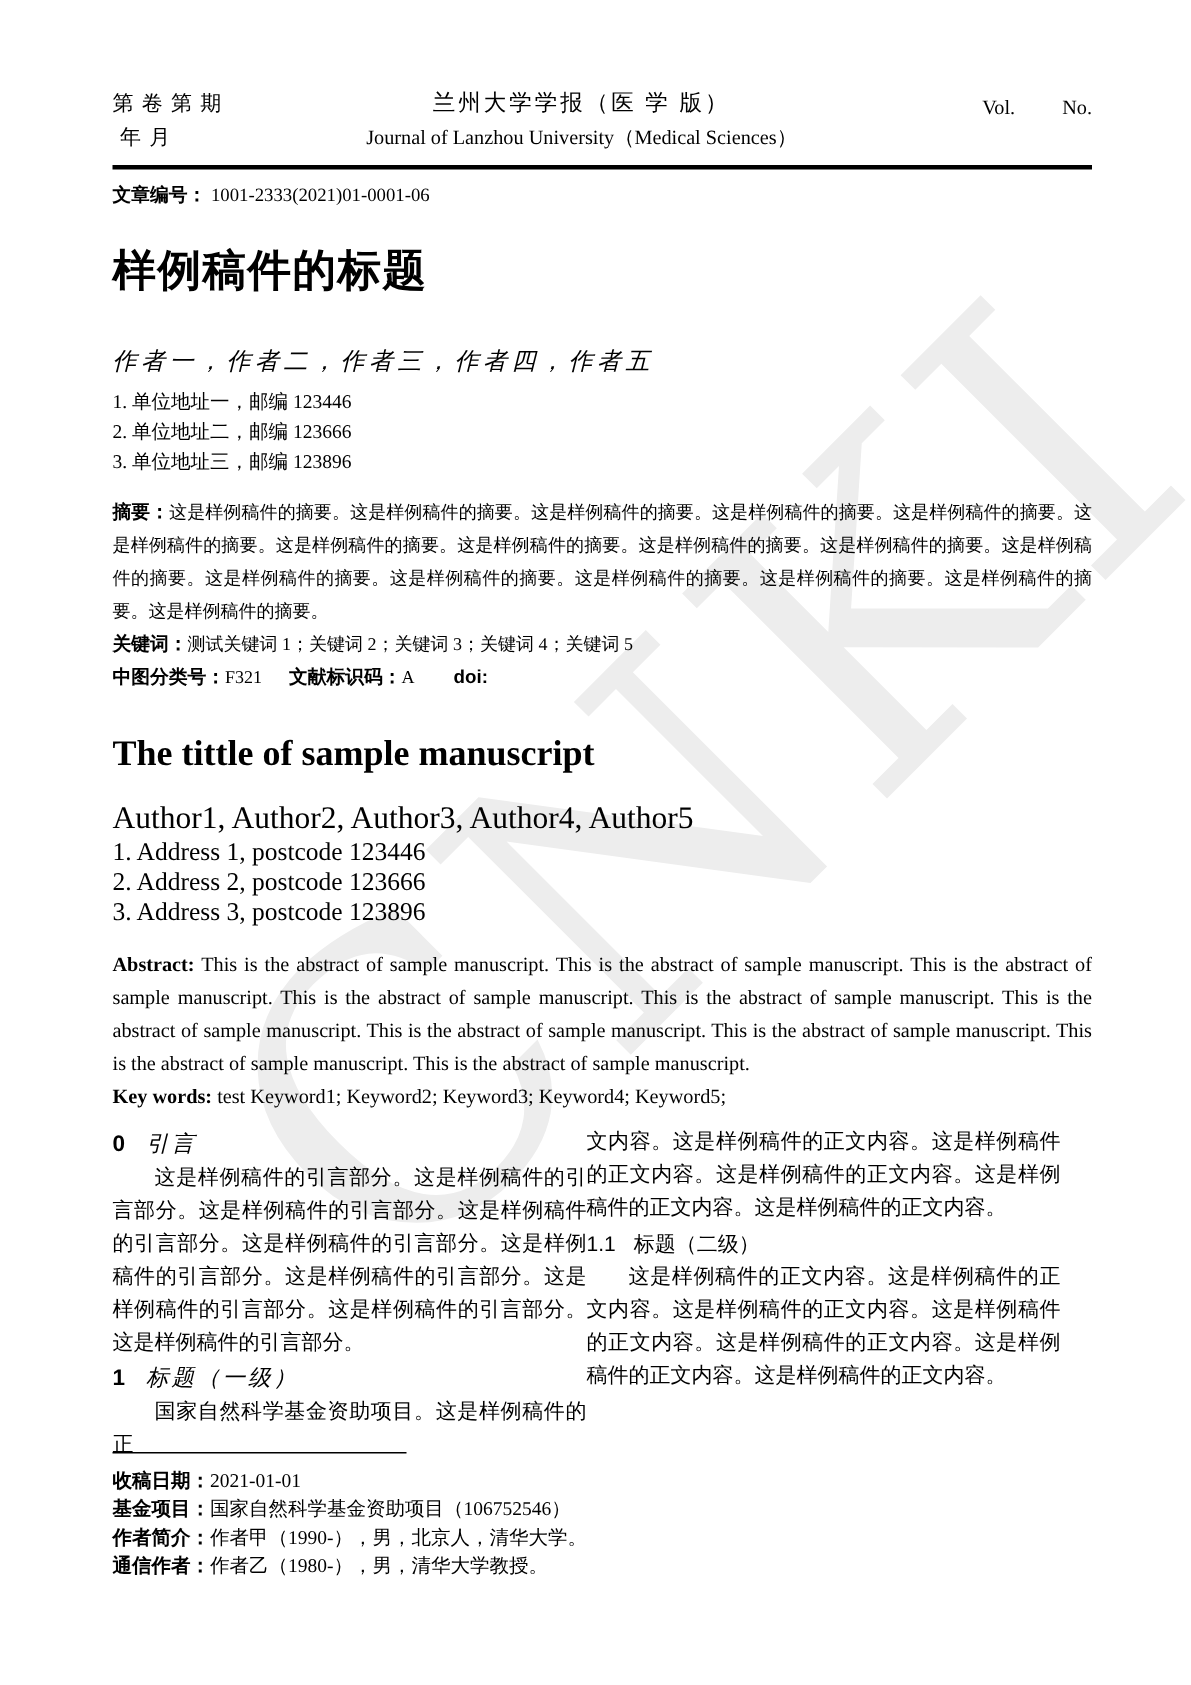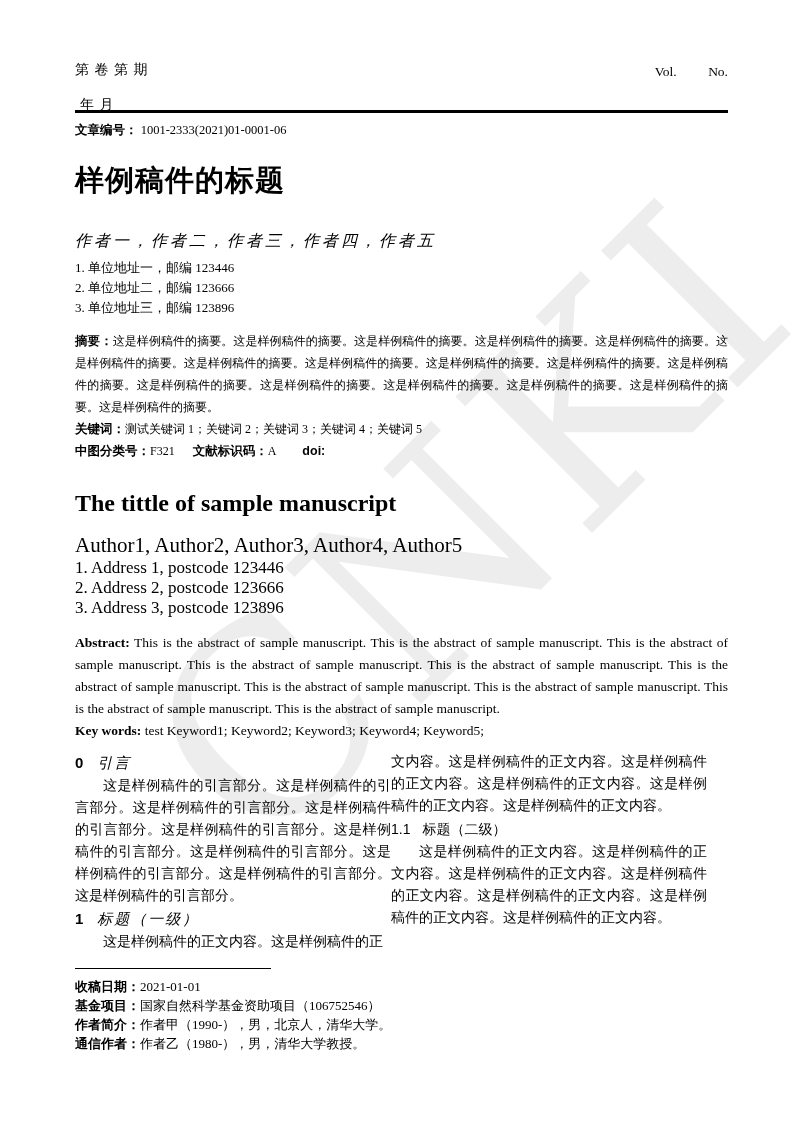--- a/index.html
+++ b/index.html
@@ -15,21 +15,21 @@
     color: #ededed; z-index: 0; white-space: nowrap;
     user-select: none;
   }
   .layer { position: absolute; inset: 0; z-index: 1; }
 
   .abs { position: absolute; left: 75px; right: 66px; }
 
   
   .hdr { top: 58px; display: flex; justify-content: space-between; align-items: flex-start; }
   .hdr-left { font-size: 14px; line-height: 23px; letter-spacing: 1px; }
-  .hdr-left .l2 { padding-left: 5px; margin-top: 12px; }
+  .hdr-left .l2 { padding-left: 5px; }
   .hdr-center { text-align: center; }
   .hdr-center .cn { font-size: 15px; letter-spacing: 2px; line-height: 22px; }
   .hdr-center .en { font-size: 13.5px; line-height: 23px; }
   .hdr-right { font-size: 13.5px; line-height: 23px; padding-top: 2px; text-align: right; }
   .hdr-right span { margin-left: 28px; }
   .hdr-rule { top: 110px; height: 3px; background: #000; }
 
   .article-no { top: 122px; font-size: 12.5px; }
   .blab { font-family: "Liberation Sans", sans-serif; font-weight: bold; }
 
@@ -75,20 +75,24 @@
 
   <div class="watermark">CNKI</div>
 
   <div class="layer">
 
     <div class="abs hdr">
       <div class="hdr-left">
         <div>第 卷  第 期</div>
         <div class="l2">年 月</div>
       </div>
+      <div class="hdr-center">
+        <div class="cn">兰州大学学报（医 学 版）</div>
+        <div class="en">Journal of Lanzhou University（Medical Sciences）</div>
+      </div>
       <div class="hdr-right">
         <span>Vol.</span>
         <span>No.</span>
       </div>
     </div>
     <div class="abs hdr-rule"></div>
 
     <div class="abs article-no">
       <span class="blab">文章编号：</span>
       <span>1001-2333(2021)01-0001-06</span>
@@ -121,21 +125,21 @@
     <div class="abs en-abs">
       <div><span class="lab">Abstract:</span> <span>This is the abstract of sample manuscript. This is the abstract of sample manuscript. This is the abstract of sample manuscript. This is the abstract of sample manuscript. This is the abstract of sample manuscript. This is the abstract of sample manuscript. This is the abstract of sample manuscript. This is the abstract of sample manuscript. This is the abstract of sample manuscript. This is the abstract of sample manuscript.</span></div>
       <div><span class="lab">Key words:</span> <span>test Keyword1; Keyword2; Keyword3; Keyword4; Keyword5;</span></div>
     </div>
 
     <div class="abs cols">
       <div class="col">
         <div class="h-kai"><span class="num">0</span><span class="lbl">引言</span></div>
         <div class="p-ind">这是样例稿件的引言部分。这是样例稿件的引言部分。这是样例稿件的引言部分。这是样例稿件的引言部分。这是样例稿件的引言部分。这是样例稿件的引言部分。这是样例稿件的引言部分。这是样例稿件的引言部分。这是样例稿件的引言部分。这是样例稿件的引言部分。</div>
         <div class="h-kai"><span class="num">1</span><span class="lbl">标题（一级）</span></div>
-        <div class="p-ind">这是样例稿件的正文内容。这是样例稿件的正</div>
+        <div class="p-ind">国家自然科学基金资助项目。这是样例稿件的正</div>
       </div>
       <div class="col">
         <div>文内容。这是样例稿件的正文内容。这是样例稿件的正文内容。这是样例稿件的正文内容。这是样例稿件的正文内容。这是样例稿件的正文内容。</div>
         <div class="h-hei"><span class="num">1.1</span><span>标题（二级）</span></div>
         <div class="p-ind">这是样例稿件的正文内容。这是样例稿件的正文内容。这是样例稿件的正文内容。这是样例稿件的正文内容。这是样例稿件的正文内容。这是样例稿件的正文内容。这是样例稿件的正文内容。</div>
       </div>
     </div>
 
     <div class="abs foot-rule"></div>
     <div class="abs footer">

